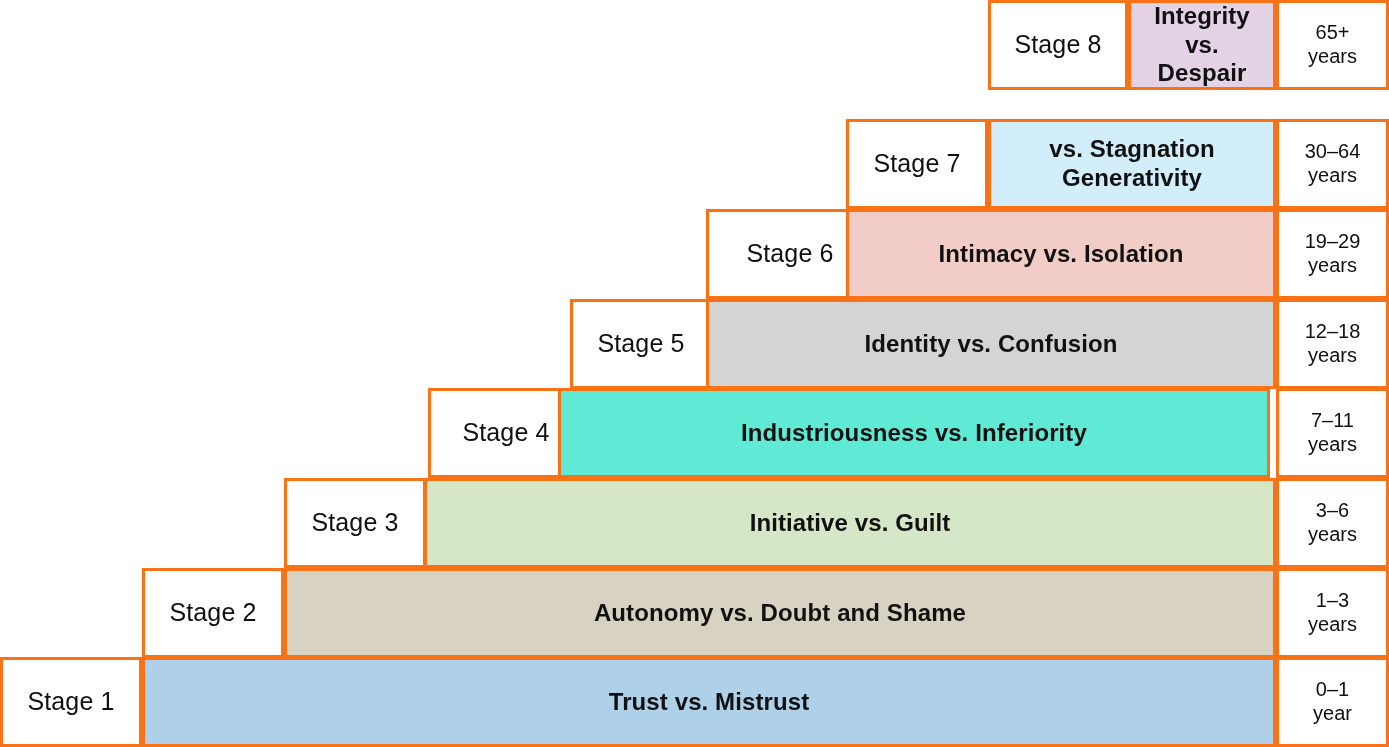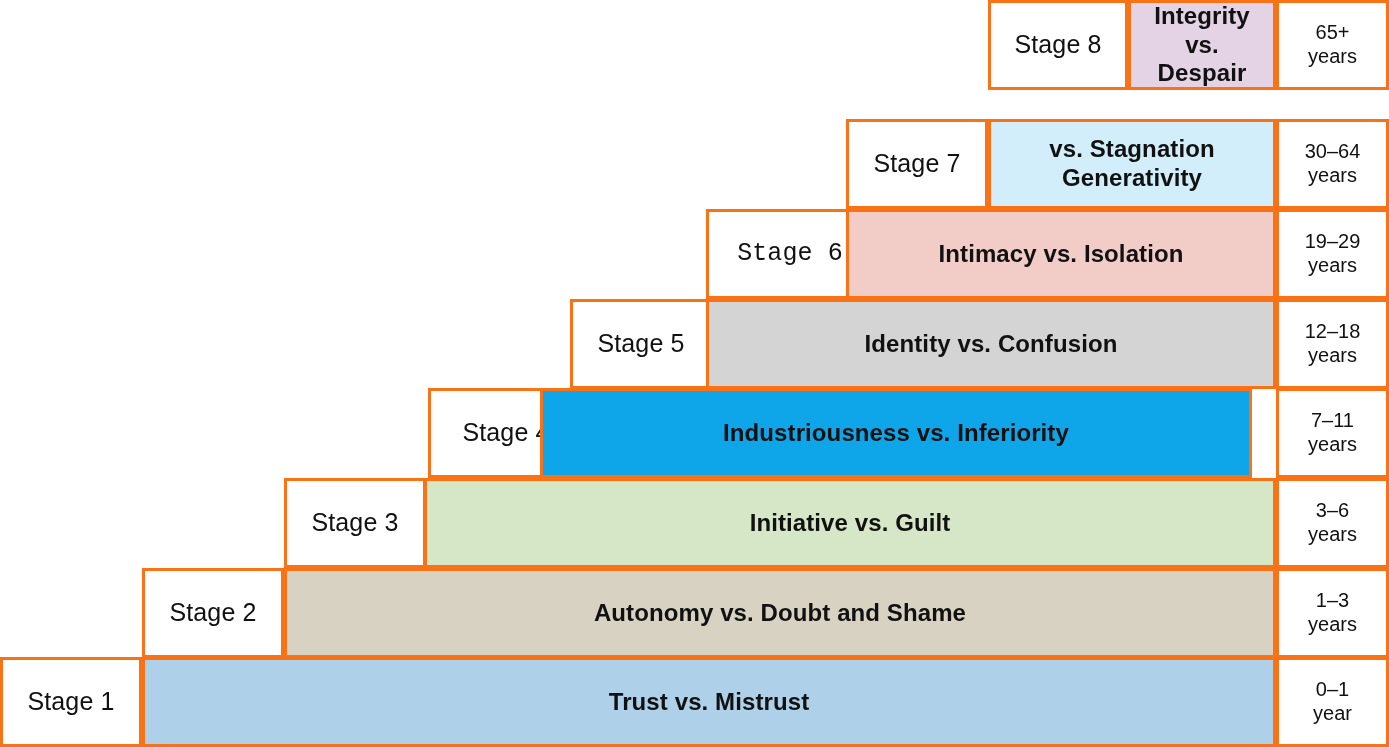--- a/index.html
+++ b/index.html
@@ -103,21 +103,21 @@
         </span>
       </div>
       <div class="cell age-cell">
         <span class="age-text">
           <span class="age-line">30–64</span>
           <span class="age-line">years</span>
         </span>
       </div>
     </div>
     <div class="row" style="top: 209px;">
-      <div class="cell stage-cell" style="left: 706px; width: 168px; font-family: Liberation Mono, monospace;">
+      <div class="cell stage-cell" style="left: 706px; width: 168px;">
         <span>Stage 6</span>
       </div>
       <div class="cell crisis-cell" style="left: 846px; width: 430px; background: rgb(242, 205, 200);">
         <span class="crisis-text">
           <span class="crisis-line">Intimacy vs. Isolation</span>
         </span>
       </div>
       <div class="cell age-cell">
         <span class="age-text">
           <span class="age-line">19–29</span>
@@ -138,21 +138,21 @@
         <span class="age-text">
           <span class="age-line">12–18</span>
           <span class="age-line">years</span>
         </span>
       </div>
     </div>
     <div class="row" style="top: 388px;">
       <div class="cell stage-cell" style="left: 428px; width: 156px;">
         <span>Stage 4</span>
       </div>
-      <div class="cell crisis-cell" style="left: 540px; width: 712px; background: #0ea5e9;">
+      <div class="cell crisis-cell" style="left: 558px; width: 712px; background: #5eead4;">
         <span class="crisis-text">
           <span class="crisis-line">Industriousness vs. Inferiority</span>
         </span>
       </div>
       <div class="cell age-cell">
         <span class="age-text">
           <span class="age-line">7–11</span>
           <span class="age-line">years</span>
         </span>
       </div>

